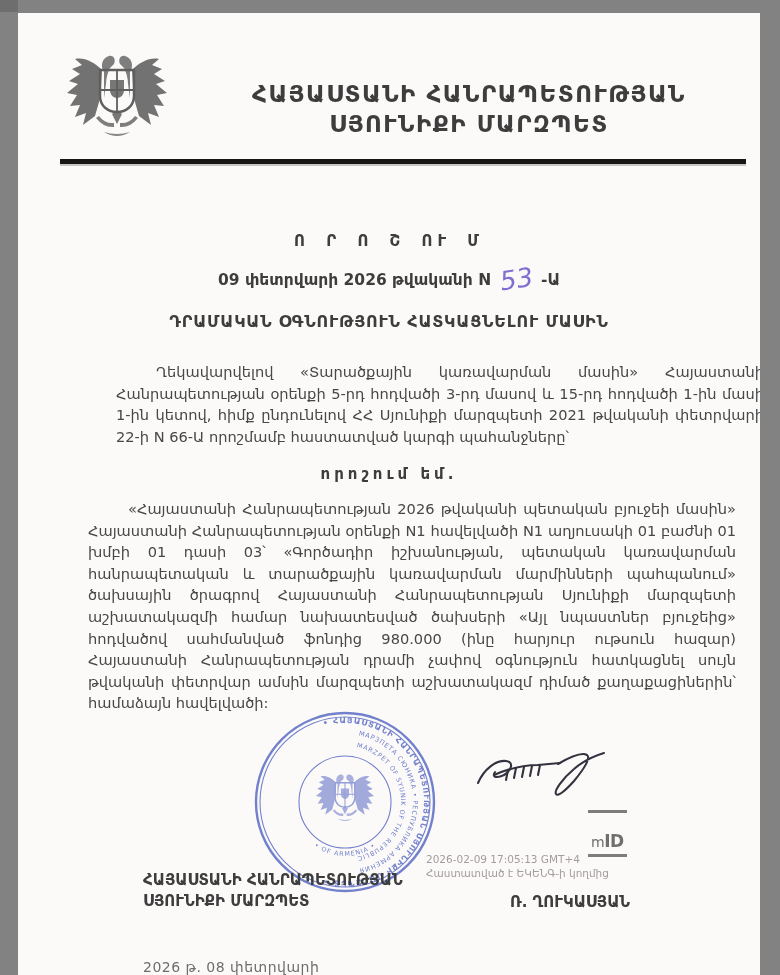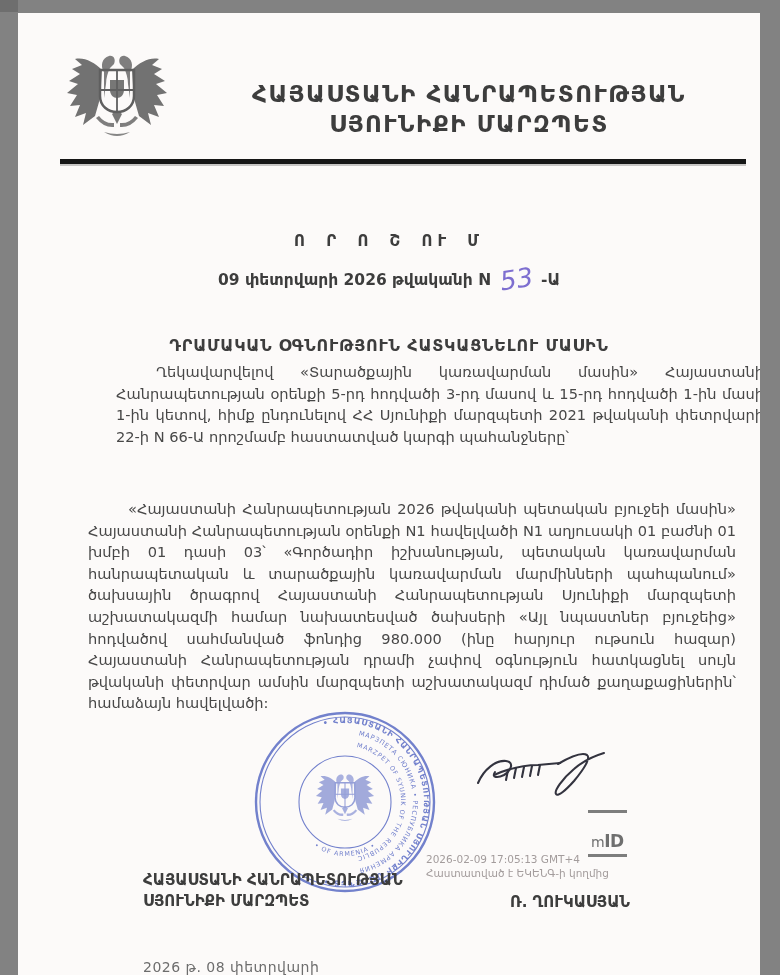--- a/index.html
+++ b/index.html
@@ -38,21 +38,21 @@
     font-weight:bold;font-size:15.5px;color:#3d3d3d;
   }
   .handnum{
     display:inline-block;
     font-style:italic;font-weight:400;font-size:26px;line-height:18px;
     color:#7e6fd0;transform:rotate(-9deg);
     position:relative;top:3px;margin:0 3px;
   }
   .subject-line{
     position:absolute;left:0;top:299px;width:742px;text-align:center;
-    font-weight:bold;font-size:16px;letter-spacing:0.8px;color:#3d3d3d;margin-top:24px;
+    font-weight:bold;font-size:16px;letter-spacing:0.8px;color:#3d3d3d;
   }
   .para{
     position:absolute;left:70px;width:648px;
     font-size:14.6px;line-height:21.6px;text-align:justify;
     text-indent:40px;color:#474747;
   }
   .para1{top:348px;margin-left:28px;}
   .decide-line{
     position:absolute;left:0;top:452px;width:742px;text-align:center;
     font-weight:bold;font-size:15px;letter-spacing:4px;color:#3d3d3d;
@@ -130,20 +130,21 @@
 
   <div class="decision-title">Ո Ր Ո Շ ՈՒ Մ</div>
   <div class="date-line">
     <span>09 փետրվարի 2026 թվականի N</span>
     <span class="handnum">53</span>
     <span>-Ա</span>
   </div>
   <div class="subject-line">ԴՐԱՄԱԿԱՆ ՕԳՆՈՒԹՅՈՒՆ ՀԱՏԿԱՑՆԵԼՈՒ ՄԱՍԻՆ</div>
 
   <div class="para para1">Ղեկավարվելով «Տարածքային կառավարման մասին» Հայաստանի Հանրապետության օրենքի 5-րդ հոդվածի 3-րդ մասով և 15-րդ հոդվածի 1-ին մասի 1-ին կետով, հիմք ընդունելով ՀՀ Սյունիքի մարզպետի 2021 թվականի փետրվարի 22-ի N 66-Ա որոշմամբ հաստատված կարգի պահանջները՝</div>
+  <div class="decide-line">որոշում եմ.</div>
   <div class="para para2">«Հայաստանի Հանրապետության 2026 թվականի պետական բյուջեի մասին» Հայաստանի Հանրապետության օրենքի N1 հավելվածի N1 աղյուսակի 01 բաժնի 01 խմբի 01 դասի 03՝ «Գործադիր իշխանության, պետական կառավարման հանրապետական և տարածքային կառավարման մարմինների պահպանում» ծախսային ծրագրով Հայաստանի Հանրապետության Սյունիքի մարզպետի աշխատակազմի համար նախատեսված ծախսերի «Այլ նպաստներ բյուջեից» հոդվածով սահմանված ֆոնդից 980.000 (ինը հարյուր ութսուն հազար) Հայաստանի Հանրապետության դրամի չափով օգնություն հատկացնել սույն թվականի փետրվար ամսին մարզպետի աշխատակազմ դիմած քաղաքացիներին՝ համաձայն հավելվածի:</div>
 
   <svg class="stamp" viewBox="0 0 190 190">
     <defs>
       <path id="ringOuter" d="M 16,95 a 79,79 0 1 1 158,0 a 79,79 0 1 1 -158,0"></path>
       <path id="ringMid" d="M 27,95 a 68,68 0 1 1 136,0 a 68,68 0 1 1 -136,0"></path>
       <path id="ringInnerTop" d="M 39,95 a 56,56 0 1 1 112,0 a 56,56 0 1 1 -112,0"></path>
       <path id="ringInnerBottom" d="M 41,95 a 54,54 0 1 0 108,0"></path>
     </defs>
     <circle cx="95" cy="95" r="89" fill="none" stroke="#5b6cc5" stroke-width="2.4"></circle>

